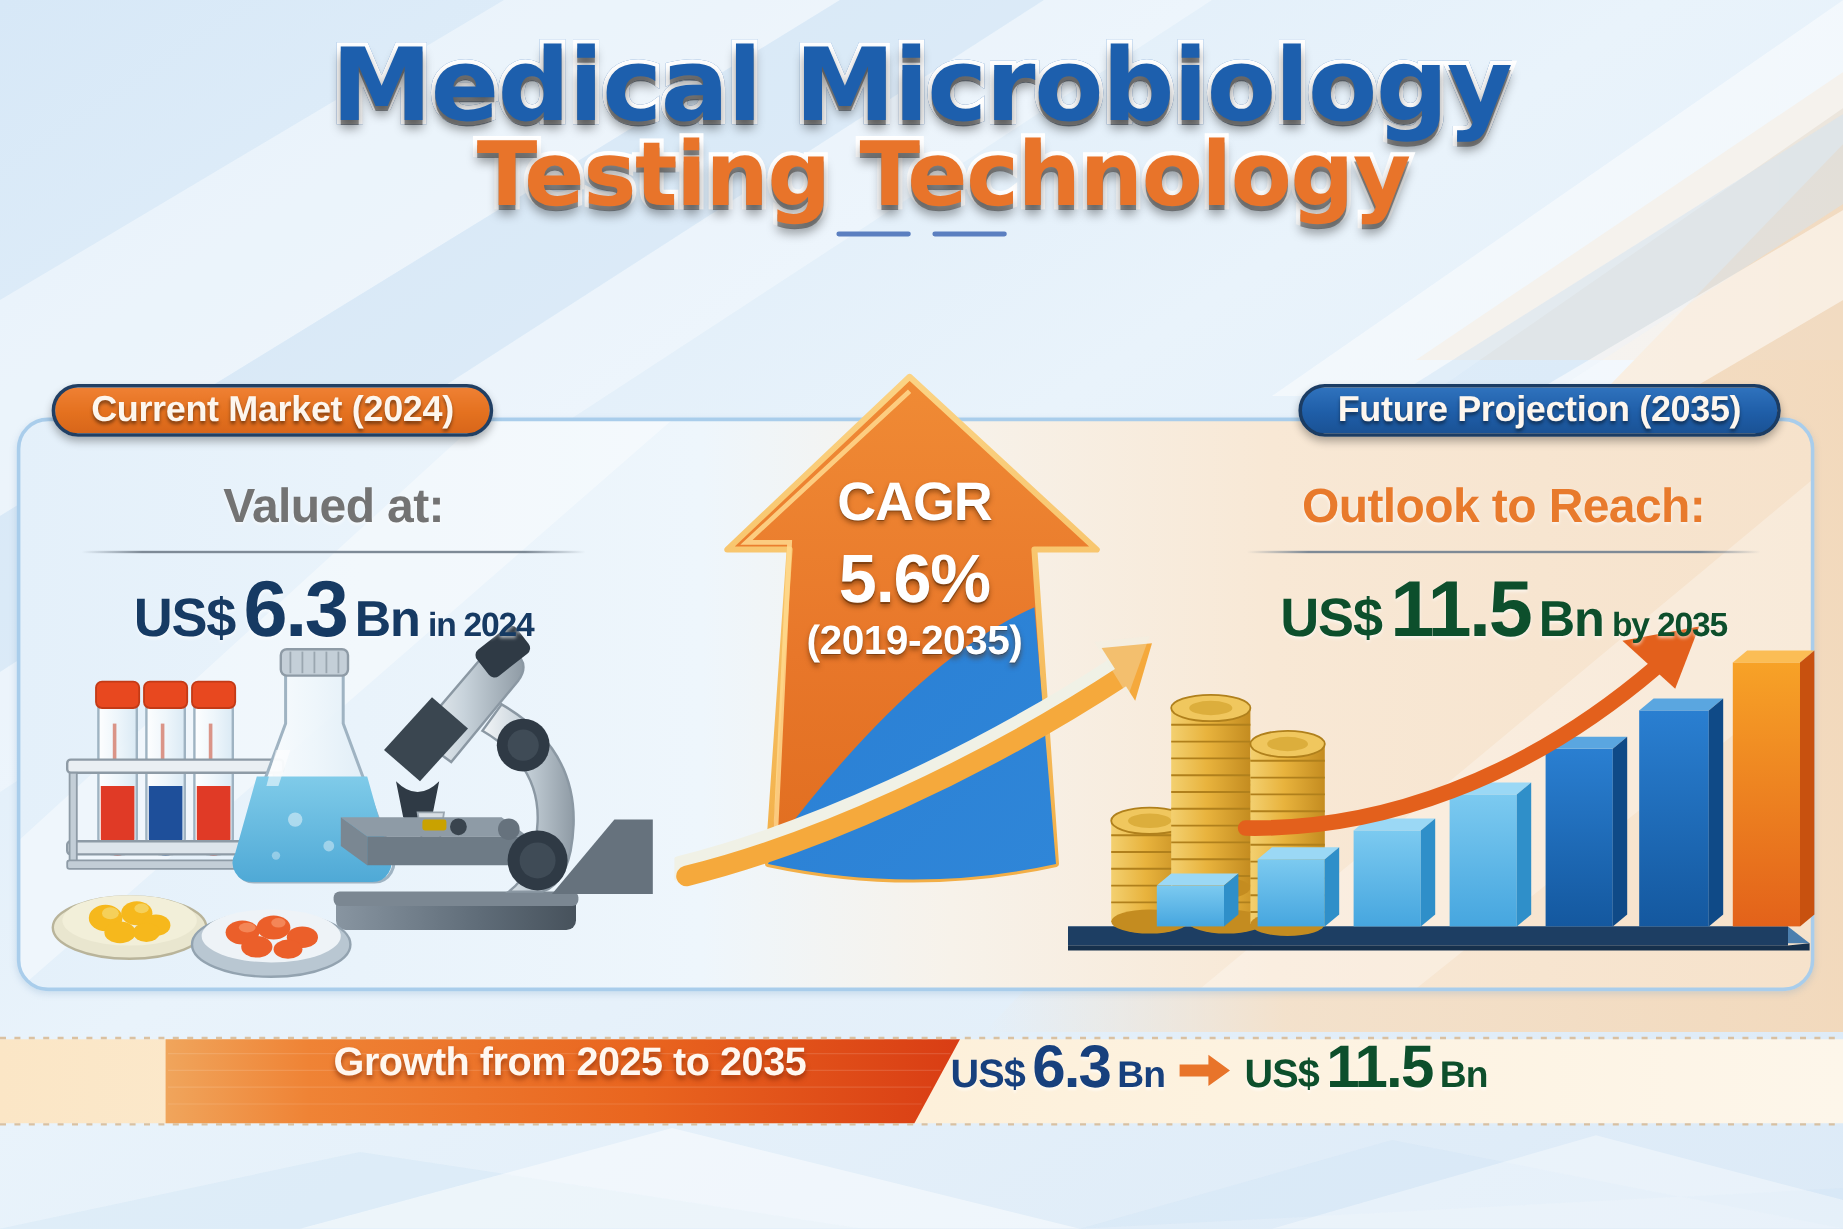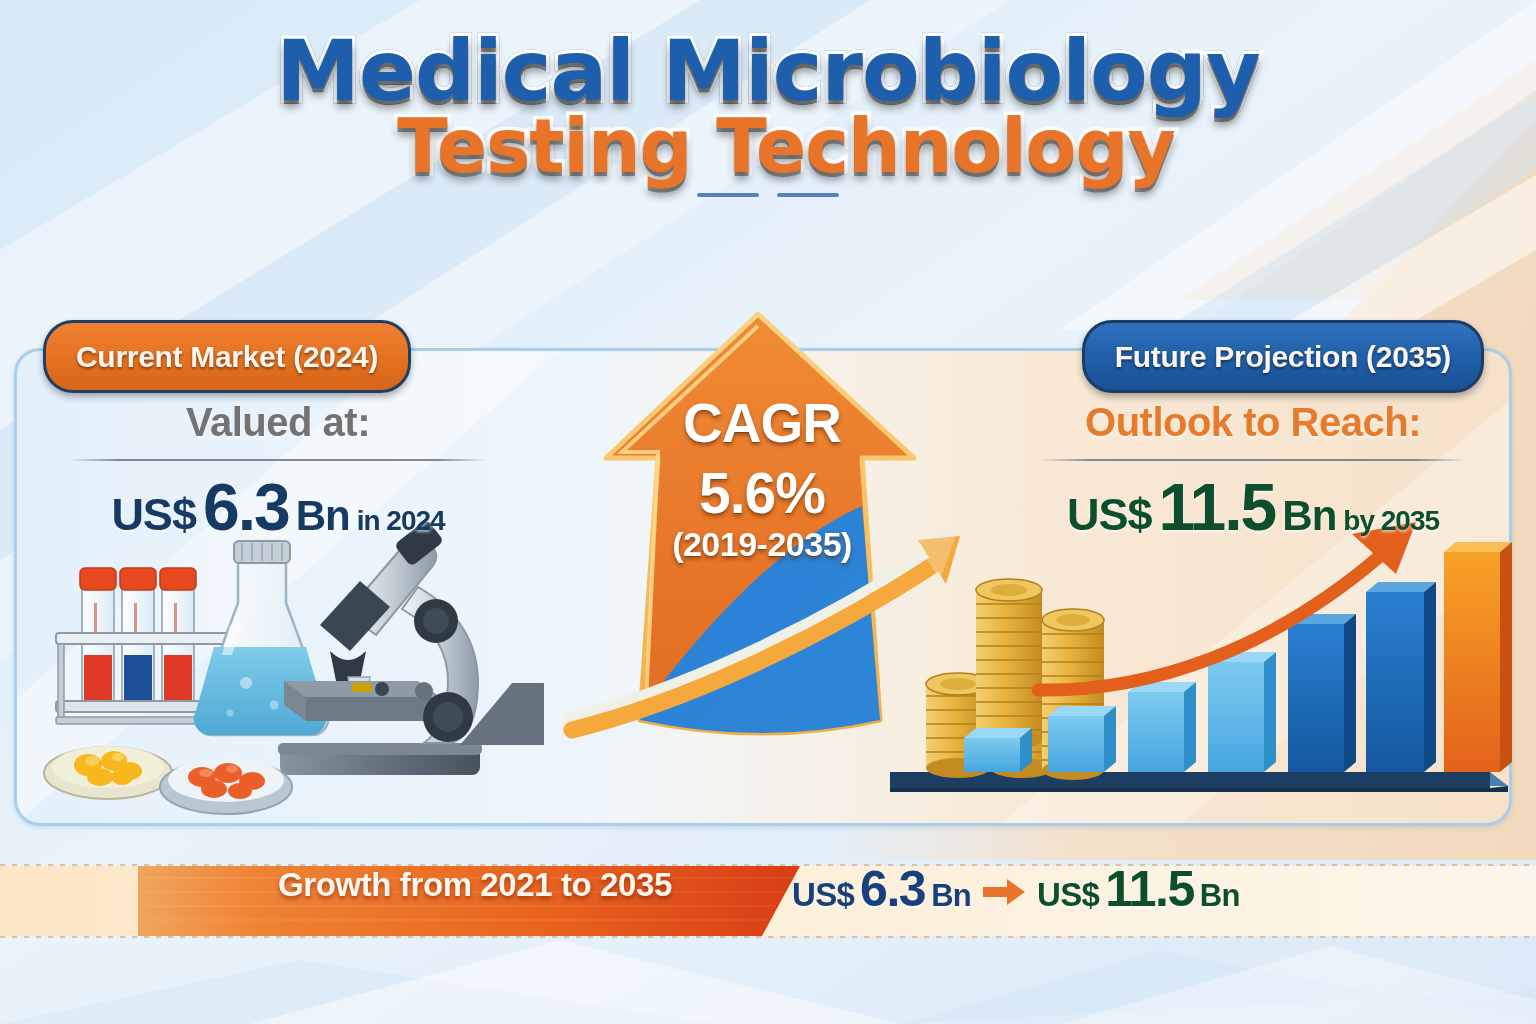--- a/index.html
+++ b/index.html
@@ -65,21 +65,21 @@
     border:3px solid #a9cdeb;
     border-radius:26px;
     background:transparent;
     z-index:2;
     box-shadow:0 2px 5px rgba(120,160,200,.25);
   }
 
   
   .badge{
     position:absolute; z-index:8;
-    height:73px; border-radius:30px;
+    height:44px; border-radius:30px;
     display:flex; align-items:center; justify-content:center;
     padding:0 30px;
     font-size:30px; font-weight:bold;
     color:#fdf6ee;
     font-family:"Liberation Sans", sans-serif;
     letter-spacing:-0.3px;
     text-shadow:0 2px 3px rgba(0,0,0,.45);
     box-shadow:0 4px 7px rgba(0,0,0,.30);
   }
   .badge-left{
@@ -126,21 +126,21 @@
   .val-green{ color:#0d4f2c; text-shadow:0 2px 3px rgba(255,255,255,.65); }
 
   
   .center-arrow{ position:absolute; left:562px; top:300px; width:400px; height:470px; z-index:5; }
   .cagr-text{
     position:absolute; left:562px; top:395px; width:400px; z-index:9;
     text-align:center; color:#fff;
     font-family:"Liberation Sans", sans-serif; font-weight:bold;
     text-shadow:0 3px 4px rgba(90,40,0,.55), 0 1px 0 rgba(0,0,0,.3);
   }
-  .cagr-1{ font-size:55px; letter-spacing:-1px; line-height:1.02;text-align:center; }
+  .cagr-1{ font-size:45px; letter-spacing:-1px; line-height:1.02;text-align:center; }
   .cagr-2{ font-size:57px; letter-spacing:-1px; line-height:1.04;margin-top:13px; }
   .cagr-3{ font-size:34px; letter-spacing:-0.5px; margin-top:2px; }
 
   
   .lab-art{ position:absolute; left:30px; top:505px; width:560px; height:310px; z-index:4; }
   .chart-art{ position:absolute; left:880px; top:500px; width:640px; height:320px; z-index:4; }
 
   
   .banner{
     position:absolute; left:0; top:848px; width:1536px; height:104px; z-index:6;
@@ -606,21 +606,21 @@
     <line x1="140" y1="58" x2="776" y2="58"></line>
       <line x1="140" y1="72" x2="768" y2="72"></line>
   </g>
 
   <g stroke="#d8b992" stroke-width="2" stroke-dasharray="5 7" opacity=".85">
     <line x1="0" y1="17" x2="1536" y2="17"></line>
     <line x1="0" y1="89" x2="1536" y2="89"></line>
   </g>
 </svg>
 
-<div class="banner-txt-left">Growth from 2021 to 2035</div>
+<div class="banner-txt-left">Growth from 2025 to 2035</div>
 
 <div class="banner-vals">
   <span class="bv bv-blue">
     <span class="cur">US$</span>
     <span class="num">6.3</span>
     <span class="un">Bn</span>
   </span>
   <svg class="bv-arrow" viewBox="0 0 46 30">
     <path d="M2,10 L26,10 L26,2 L44,15 L26,28 L26,20 L2,20 Z" fill="#e8742a"></path>
   </svg>

